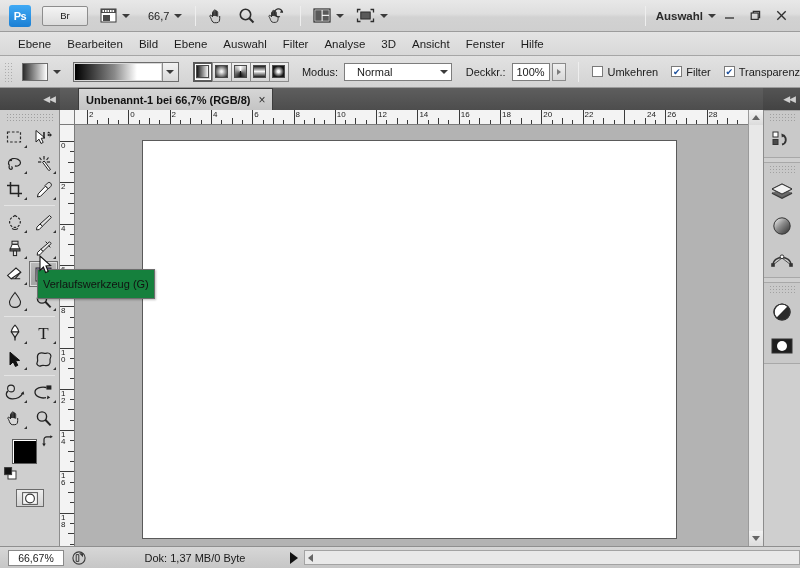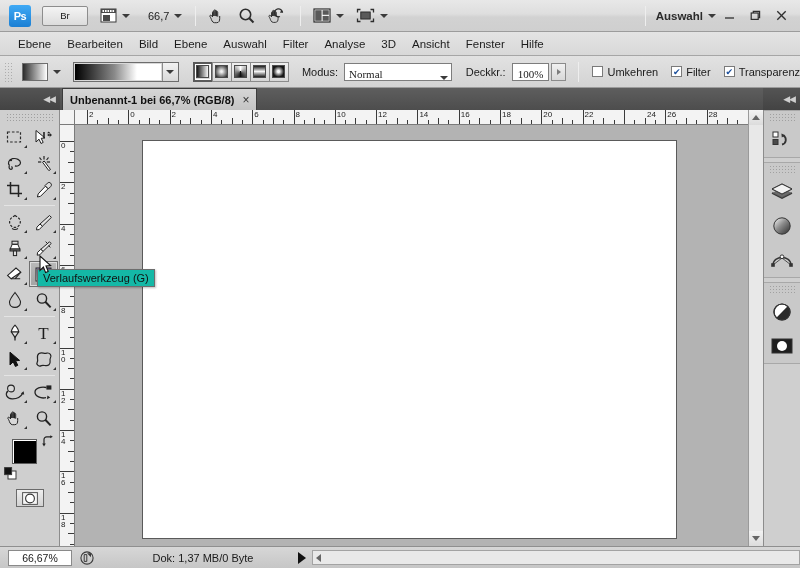--- a/index.html
+++ b/index.html
@@ -75,21 +75,21 @@
   .grad-preview { width:88px; height:18px; background: linear-gradient(to right,#000000 0%, #8a8a8a 46%, #ffffff 72%, #ffffff 100%); border:1px solid #d8d8d8;}
   .grad-arrow { width:16px;height:18px; display:flex;align-items:center;justify-content:center; background:linear-gradient(to bottom,#f2f2f2,#d9d9d9); border-left:1px solid #8c8c8c;}
   .gtypes { margin-left:14px; display:flex; border:0; }
   .gtype { width:20px;height:20px; border:1px solid #8b8b8b; margin-right:-1px;
     background:linear-gradient(to bottom,#f0f0f0,#d6d6d6); display:flex;align-items:center;justify-content:center;}
   .gtype.sel { border:2px solid #5a5a5a; box-shadow: inset 0 0 0 1px #fff; }
   .gt-in { width:13px;height:13px; border:1px solid #4a4a4a; }
   .lbl { margin-left:14px; font-size:11px; }
   .field {
     border:1px solid #7d7d7d; background:#fff; height:18px;
-    display:flex; align-items:flex-end; padding:0 4px; font-size:11px;font-family:Liberation Serif, serif;
+    display:flex; align-items:center; padding:0 12px; font-size:11px;
   }
   .field.combo { width:108px; justify-content:space-between; padding-right:3px; }
   .field.num { width:38px; justify-content:center; }
   .mini-btn { width:15px;height:18px; border:1px solid #8b8b8b; margin-left:2px;
     background:linear-gradient(to bottom,#f1f1f1,#d8d8d8); display:flex;align-items:center;justify-content:center;}
   .cb { width:11px;height:11px;border:1px solid #7a7a7a;background:#fff;display:inline-flex;align-items:center;justify-content:center;font-size:9px;color:#1b4f9c;}
   .cbgroup { display:flex;align-items:center; margin-left:13px; }
   .cbgroup span.t { margin-left:4px; font-size:11px; }
 
   
@@ -102,21 +102,21 @@
     background: linear-gradient(to bottom,#545454,#434343);
     display:flex; align-items:center; justify-content:flex-end; padding-right:5px;
   }
   .rightcollapse {
     position:absolute; right:0; top:88px; width:37px; height:22px;
     background: linear-gradient(to bottom,#545454,#434343);
     display:flex; align-items:center; justify-content:flex-end; padding-right:5px;
   }
   .collapse-arrows { color:#cfcfcf; font-size:9px; letter-spacing:-1px; }
   .doctab {
-    position:absolute; left:62px; top:88px; height:22px;
+    position:absolute; left:78px; top:88px; height:22px;
     background: linear-gradient(to bottom,#d6d6d6,#c4c4c4);
     border:1px solid #3c3c3c; border-bottom:none;
     display:flex; align-items:center; padding:0 7px;
     font-size:11px; font-weight:bold; color:#111;
   }
   .tabclose { margin-left:8px; font-size:12px; color:#333; font-weight:normal; }
 
   
   .toolpanel {
     position:absolute; left:0; top:110px; width:60px; height:436px;
@@ -166,31 +166,31 @@
   .rightdock { position:absolute; right:0; top:110px; width:37px; height:436px; background:#cfcfcf; border-left:1px solid #8c8c8c; }
   .dockgrp { margin:0 0 4px 0; background:#c9c9c9; border:1px solid #a8a8a8; border-left:none; border-right:none;}
   .dockgrip { height:8px; margin:2px 5px;
     background-image: radial-gradient(#a0a0a0 35%, transparent 36%); background-size:3px 3px;}
   .dockicon { width:100%; height:34px; display:flex; align-items:center; justify-content:center; }
 
   
   .statusbar { position:absolute; left:0; bottom:0; width:800px; height:22px;
     background:linear-gradient(to bottom,#d7d7d7,#c6c6c6); border-top:1px solid #8f8f8f;
     display:flex; align-items:center; font-size:11px; }
-  .sb-zoom { width:64px; margin-left:8px; height:16px; background:#fff; border:1px solid #8a8a8a;
+  .sb-zoom { width:56px; margin-left:8px; height:16px; background:#fff; border:1px solid #8a8a8a;
     display:flex;align-items:center;justify-content:center; font-size:10.5px;}
   .sb-icon { margin-left:6px; width:18px;height:16px; display:flex;align-items:center;justify-content:center; }
   .sb-doc { flex:0 0 auto; margin-left:18px; width:178px; text-align:center; font-size:11px;}
   .sb-tri { margin-left:6px; width:0;height:0;border-top:6px solid transparent;border-bottom:6px solid transparent;border-left:8px solid #111;}
   .sb-scroll { flex:1; margin-left:6px; height:15px; background:#e9e9e9; border:1px solid #a3a3a3; display:flex; align-items:center; padding-left:3px;}
 
   
   .tooltip {
     position:absolute; left:37px; top:269px;
-    background:#14b8a6; border:1px solid #6d6d6d; padding:2px 5px;
+    background:#15803d; border:1px solid #6d6d6d; padding:8px 5px;
     font-size:11px; color:#111; z-index:50; white-space:nowrap;
     box-shadow: 1px 1px 2px rgba(0,0,0,.25);
   }
   .cursor-arrow { position:absolute; left:39px; top:255px; z-index:60; }
 </style>
 </head>
 <body>
 
 <div id="app">
 

